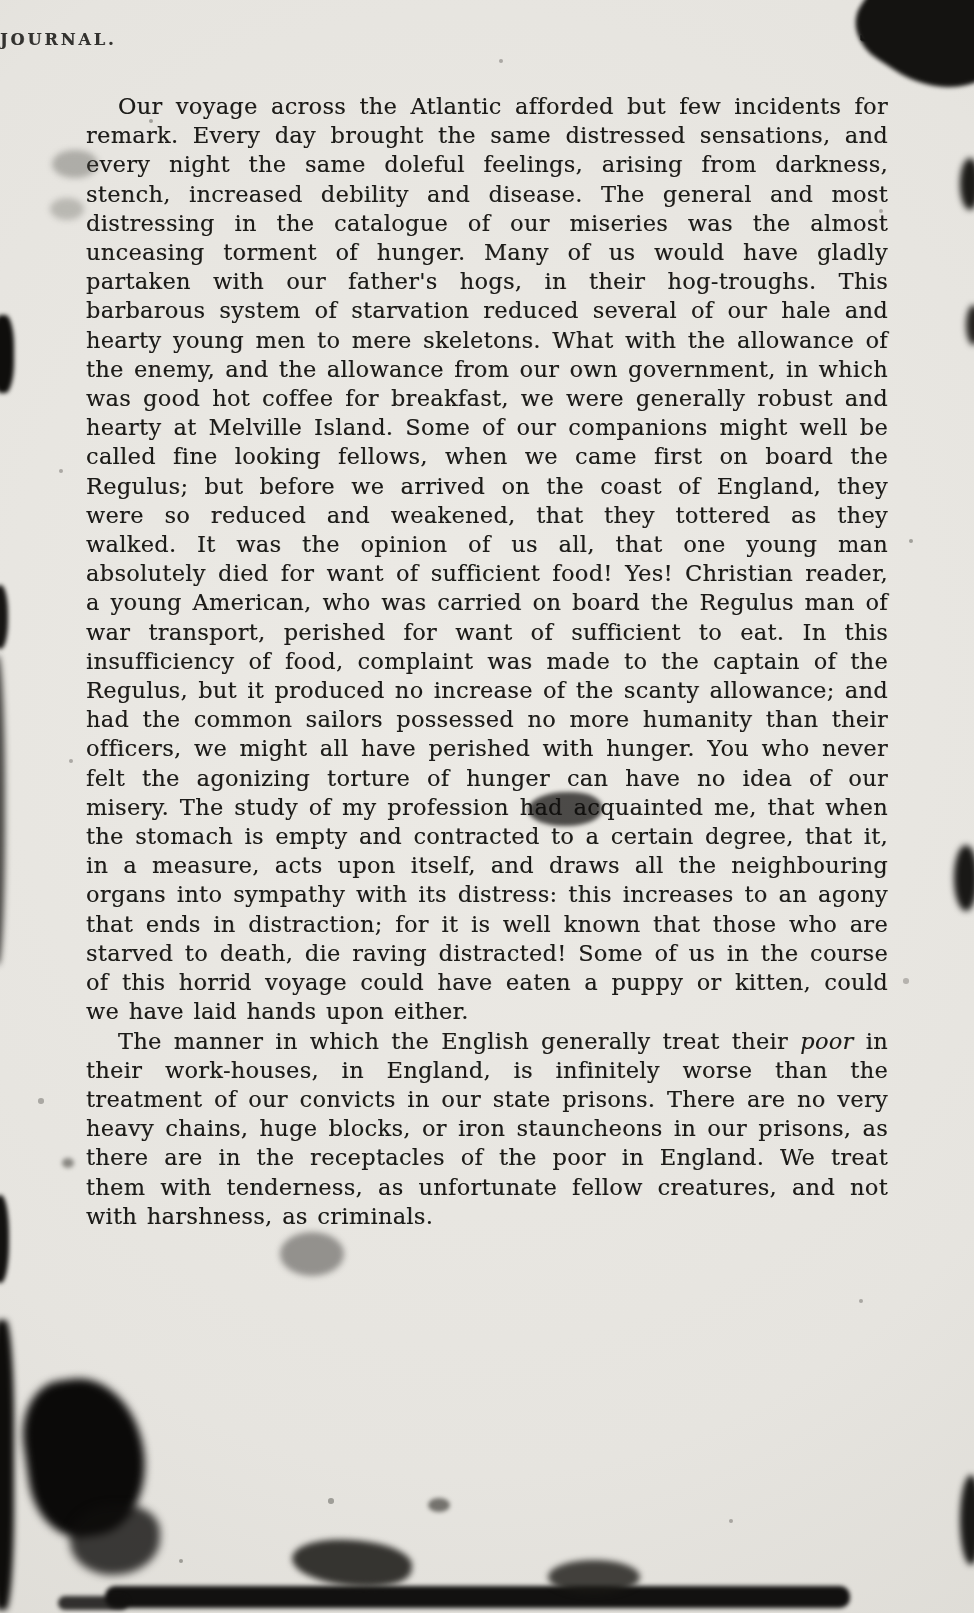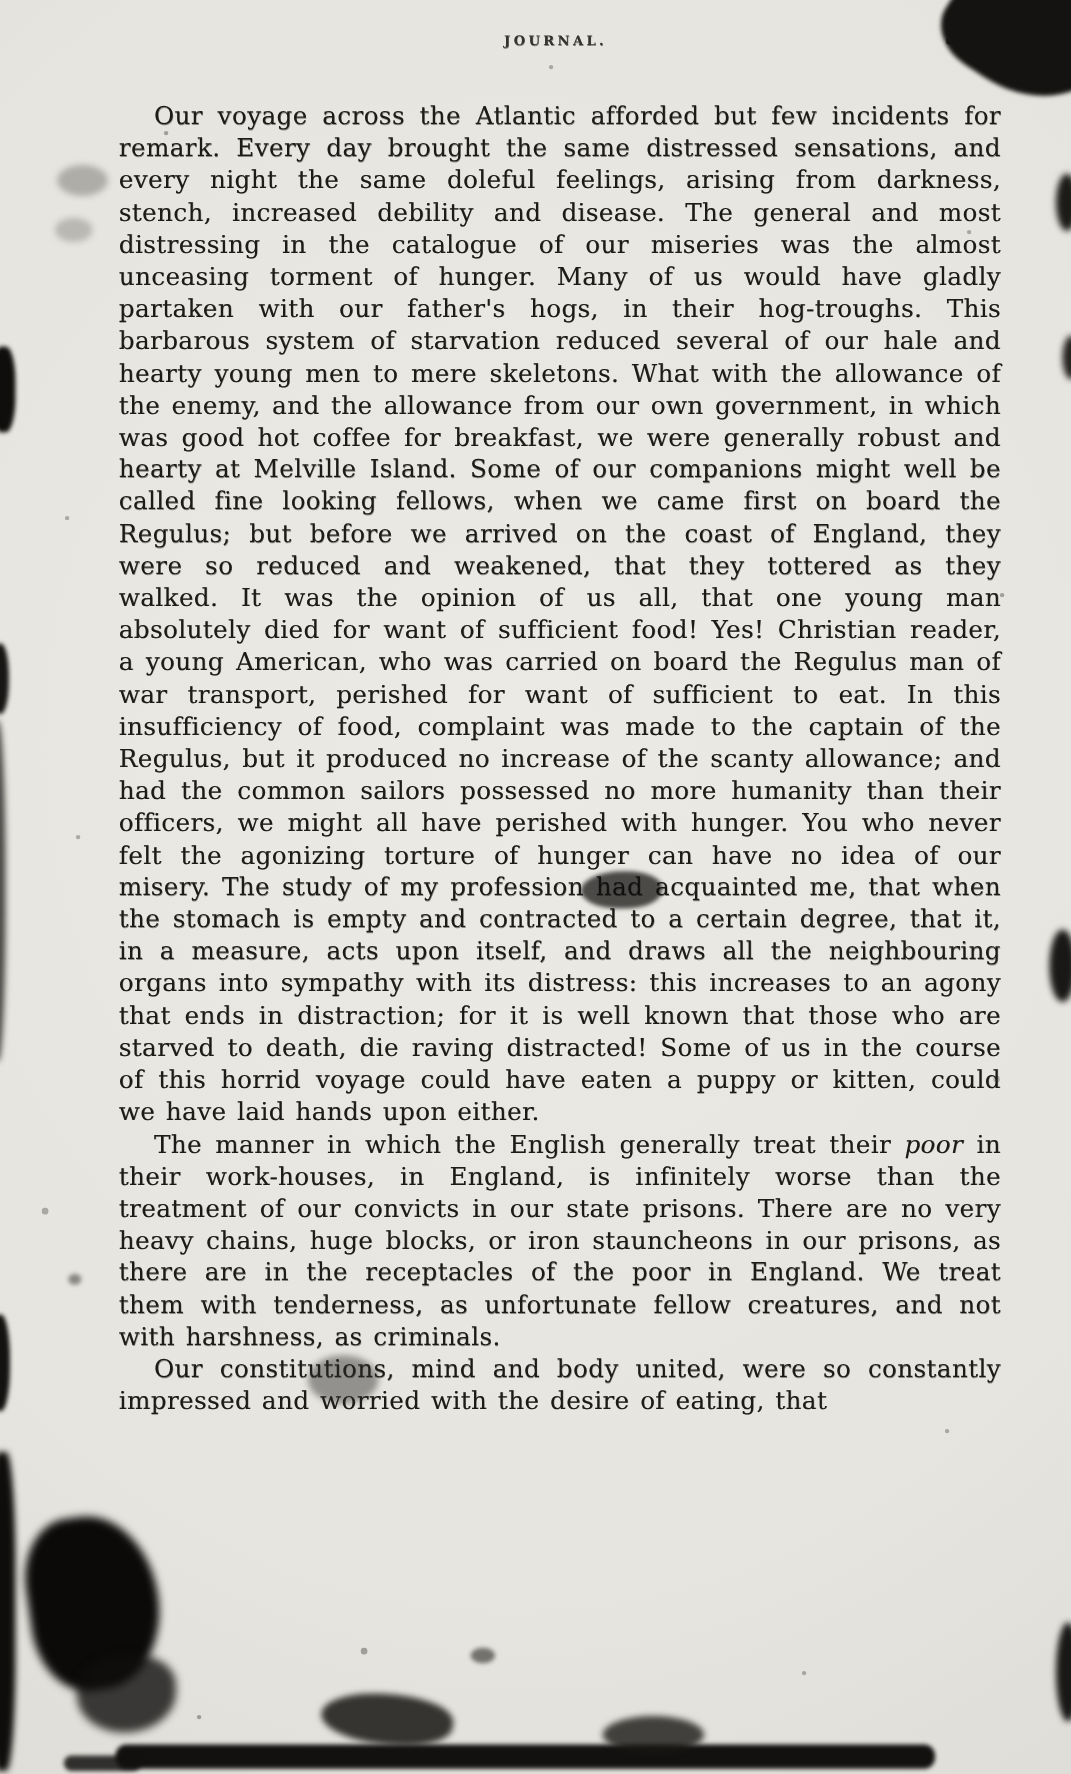--- a/index.html
+++ b/index.html
@@ -16,27 +16,25 @@
       radial-gradient(ellipse 130% 90% at 48% 42%, #eceae5 0%, #e6e4df 55%, #dddbd5 82%, #cfcdc7 100%);
     font-family: "DejaVu Serif", "Liberation Serif", serif;
     color: #1b1a18;
   }
 
   
   .header { position: absolute; top: 0; left: 0; right: 0; height: 70px; }
   .running-title {
     position: absolute;
     top: 30px; left: 0; right: 0;
-    text-align: center;
-    font-size: 12px;
+    font-size: 16px;
     font-weight: bold;
     letter-spacing: 3px;
     color: #33322f;
     text-shadow: 0.4px 0.4px 0.6px rgba(20,20,20,0.5);
-    padding-left: 36px;
   }
   .page-number {
     position: absolute;
     top: 16px; right: 78px;
     font-size: 27px;
     font-weight: bold;
     color: #242320;
     text-shadow: 0.5px 0.5px 0.7px rgba(20,20,20,0.45);
   }
 
@@ -46,21 +44,20 @@
     top: 92px;
     left: 86px;
     width: 802px;
     font-size: 22.4px;
     line-height: 29.2px;
     text-align: justify;
     letter-spacing: 0.35px;
     word-spacing: 2.2px;
     color: #1c1b18;
     text-shadow: 0.35px 0.35px 0.5px rgba(25,24,20,0.45);
-    margin-left: 22px;
   }
   .para { margin: 0; text-indent: 32px; }
   .para .em { }
 
   
   .artifact { position: absolute; pointer-events: none; }
   .blur2 { filter: blur(2px); }
   .blur3 { filter: blur(3px); }
   .blur4 { filter: blur(4px); }
 
@@ -129,21 +126,20 @@
 <div class="scan">
 
   <div class="header">
     <span class="running-title">JOURNAL.</span>
     <span class="page-number">35</span>
   </div>
 
   <div class="text-block">
     <p class="para">Our voyage across the Atlantic afforded but few incidents for remark.  Every day brought the same distressed sensations, and every night the same doleful feelings, arising from darkness, stench, increased debility and disease.  The general and most distressing in the catalogue of our miseries was the almost unceasing torment of hunger.  Many of us would have gladly partaken with our father's hogs, in their hog-troughs.  This barbarous system of starvation reduced several of our hale and hearty young men to mere skeletons. What with the allowance of the enemy, and the allowance from our own government, in which was good hot coffee for breakfast, we were generally robust and hearty at Melville Island.  Some of our companions might well be called fine looking fellows, when we came first on board the Regulus; but before we arrived on the coast of England, they were so reduced and weakened, that they tottered as they walked. It was the opinion of us all, that one young man absolutely died for want of sufficient food!  Yes!  Christian reader, a young American, who was carried on board the Regulus man of war transport, perished for want of sufficient to eat. In this insufficiency of food, complaint was made to the captain of the Regulus, but it produced no increase of the scanty allowance; and had the common sailors possessed no more humanity than their officers, we might all have perished with hunger.  You who never felt the agonizing torture of hunger can have no idea of our misery.  The study of my profession had acquainted me, that when the stomach is empty and contracted to a certain degree, that it, in a measure, acts upon itself, and draws all the neighbouring organs into sympathy with its distress: this increases to an agony that ends in distraction; for it is well known that those who are starved to death, die raving distracted!  Some of us in the course of this horrid voyage could have eaten a puppy or kitten, could we have laid hands upon either.</p>
     <p class="para"><span>The manner in which the English generally treat their </span><i class="em">poor</i><span> in their work-houses, in England, is infinitely worse than the treatment of our convicts in our state prisons. There are no very heavy chains, huge blocks, or iron stauncheons in our prisons, as there are in the receptacles of the poor in England.  We treat them with tenderness, as unfortunate fellow creatures, and not with harshness, as criminals.</span></p>
-    <p class="para">Our constitutions, mind and body united, were so constantly impressed and worried with the desire of eating, that</p>
   </div>
 
   <div class="artifact corner-tr blur2"></div>
   <div class="artifact mark-r1 blur3"></div>
   <div class="artifact mark-r2 blur3"></div>
   <div class="artifact mark-r3 blur3"></div>
   <div class="artifact mark-r4 blur3"></div>
 
   <div class="artifact strip-l1 blur2"></div>
   <div class="artifact strip-l2 blur2"></div>

